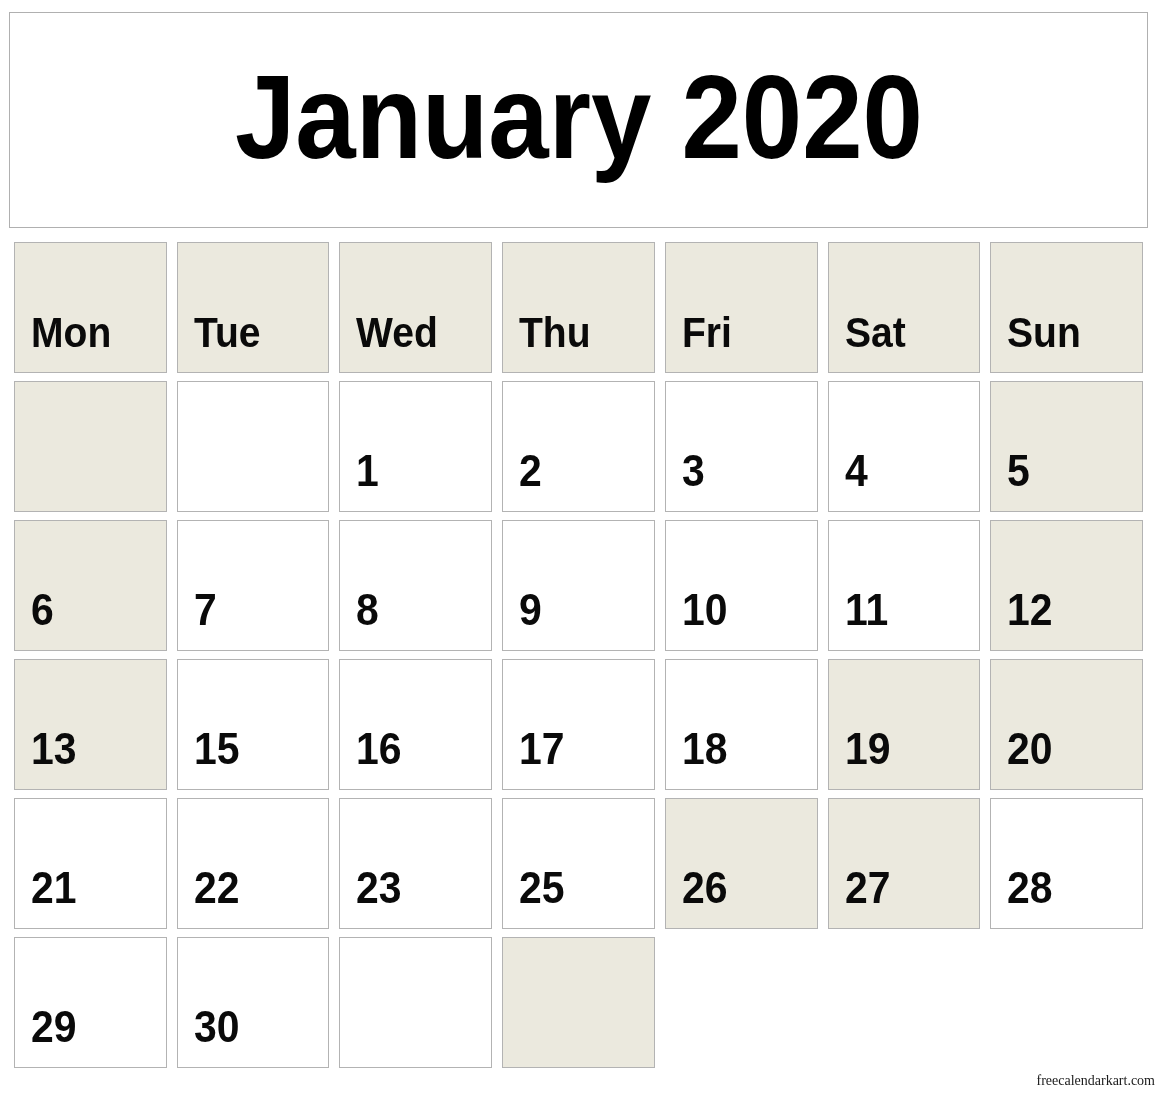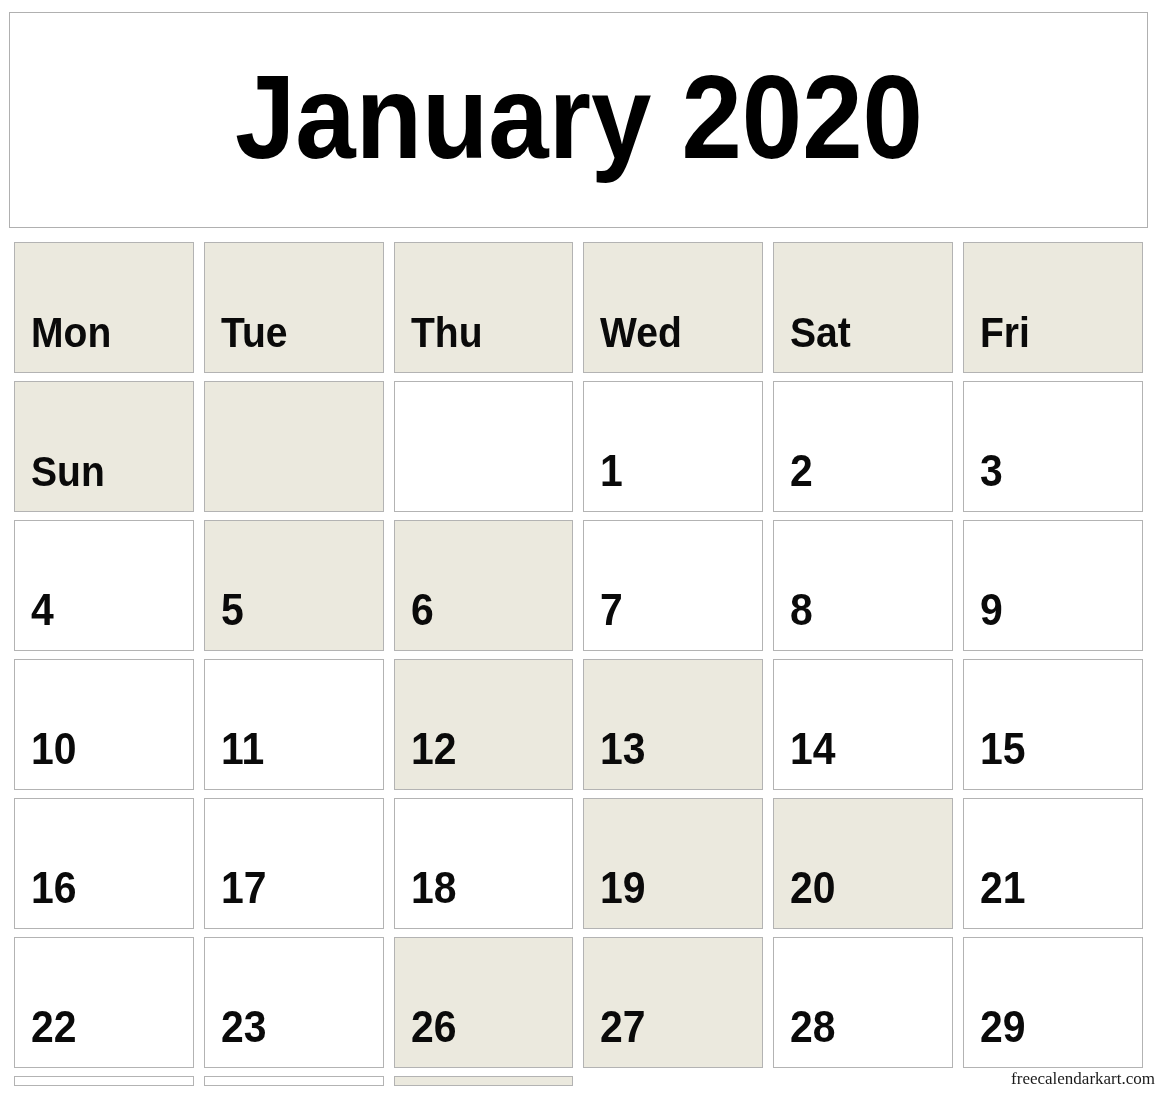--- a/index.html
+++ b/index.html
@@ -52,21 +52,21 @@
   }
 
   
   .grid {
     position: absolute;
     left: 9px;
     top: 238px;
     width: 1139px;
     height: 852px;
     display: grid;
-    grid-template-columns: repeat(6, 1fr);
+    grid-template-columns: repeat(7, 1fr);
     grid-template-rows: 139px repeat(5, 139px);
     box-sizing: border-box;
   }
 
   .cell {
     position: relative;
     box-sizing: border-box;
     margin: 4px 5px 4px 5px;
     border: 1px solid #b3b3b3;
     background: #ffffff;
@@ -96,21 +96,21 @@
   .cell-label.daynum {
     font-size: 44px;
   }
 
   
   .watermark {
     position: absolute;
     right: 10px;
     bottom: 12px;
     font-family: "Liberation Serif", "DejaVu Serif", serif;
-    font-size: 17px;
+    font-size: 14px;
     color: #1a1a1a;
     white-space: nowrap;
     letter-spacing: 0px;
     z-index: 5;
   }
 </style>
 </head>
 <body>
 
 <div id="calendar-root">
@@ -120,32 +120,32 @@
   </div>
 
   <div class="grid" id="calendar-grid">
       <div class="cell header shaded">
         <span class="cell-label">Mon</span>
       </div>
       <div class="cell header shaded">
         <span class="cell-label">Tue</span>
       </div>
       <div class="cell header shaded">
+        <span class="cell-label">Wed</span>
+      </div>
+      <div class="cell header shaded">
         <span class="cell-label">Thu</span>
       </div>
       <div class="cell header shaded">
-        <span class="cell-label">Wed</span>
+        <span class="cell-label">Fri</span>
       </div>
       <div class="cell header shaded">
         <span class="cell-label">Sat</span>
       </div>
       <div class="cell header shaded">
-        <span class="cell-label">Fri</span>
-      </div>
-      <div class="cell header shaded">
         <span class="cell-label">Sun</span>
       </div>
       <div class="cell day-cell shaded empty">
         <span class="cell-label daynum"></span>
       </div>
       <div class="cell day-cell empty">
         <span class="cell-label daynum"></span>
       </div>
       <div class="cell day-cell">
         <span class="cell-label daynum">1</span>
@@ -180,23 +180,20 @@
       <div class="cell day-cell">
         <span class="cell-label daynum">11</span>
       </div>
       <div class="cell day-cell shaded">
         <span class="cell-label daynum">12</span>
       </div>
       <div class="cell day-cell shaded">
         <span class="cell-label daynum">13</span>
       </div>
       <div class="cell day-cell">
-        <span class="cell-label daynum">14</span>
-      </div>
-      <div class="cell day-cell">
         <span class="cell-label daynum">15</span>
       </div>
       <div class="cell day-cell">
         <span class="cell-label daynum">16</span>
       </div>
       <div class="cell day-cell">
         <span class="cell-label daynum">17</span>
       </div>
       <div class="cell day-cell">
         <span class="cell-label daynum">18</span>
@@ -209,20 +206,23 @@
       </div>
       <div class="cell day-cell">
         <span class="cell-label daynum">21</span>
       </div>
       <div class="cell day-cell">
         <span class="cell-label daynum">22</span>
       </div>
       <div class="cell day-cell">
         <span class="cell-label daynum">23</span>
       </div>
+      <div class="cell day-cell">
+        <span class="cell-label daynum">25</span>
+      </div>
       <div class="cell day-cell shaded">
         <span class="cell-label daynum">26</span>
       </div>
       <div class="cell day-cell shaded">
         <span class="cell-label daynum">27</span>
       </div>
       <div class="cell day-cell">
         <span class="cell-label daynum">28</span>
       </div>
       <div class="cell day-cell">

